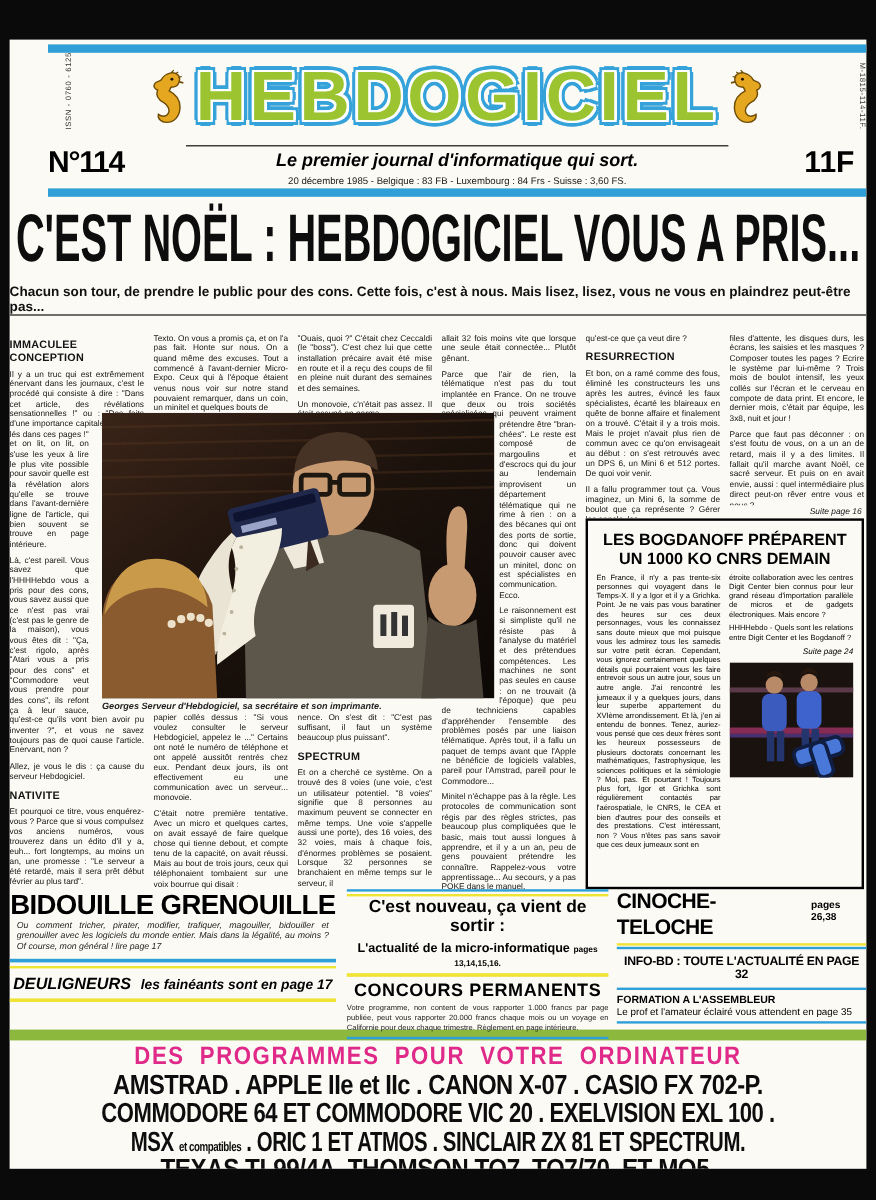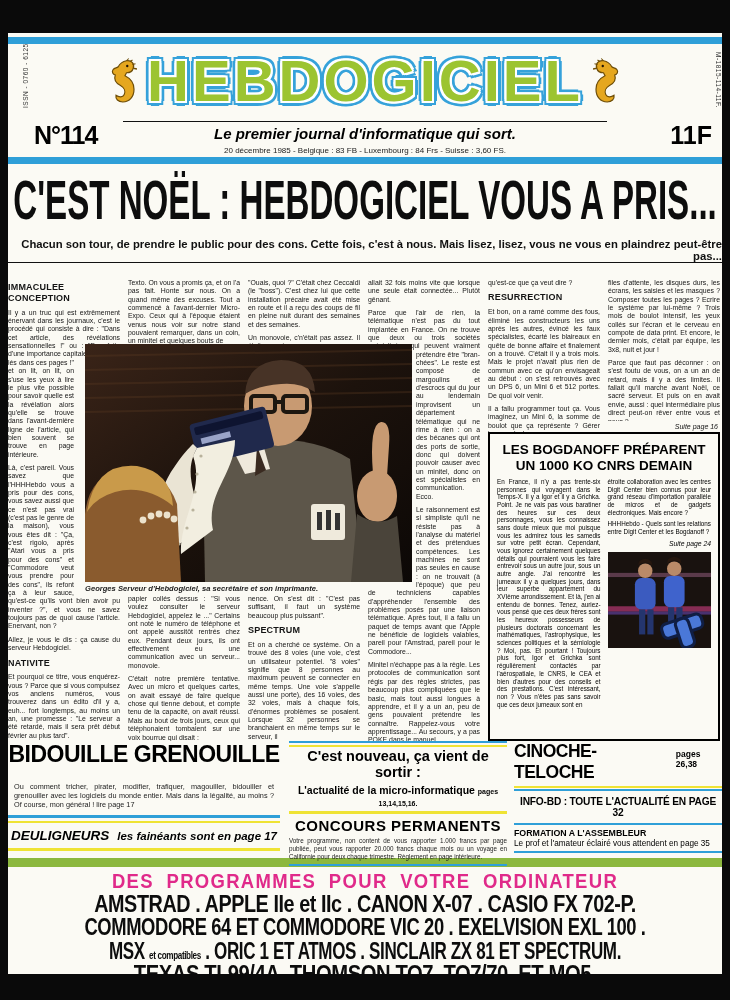--- a/index.html
+++ b/index.html
@@ -1,48 +1,48 @@
 <!DOCTYPE html>
 <html lang="fr"><head>
 <meta charset="utf-8">
 <style>
   * { margin:0; padding:0; box-sizing:border-box; }
   html,body { width:730px; height:1000px; }
   body { background:#0a0a0a; font-family:"Liberation Sans", sans-serif; position:relative; overflow:hidden; }
   .page { position:absolute; left:8px; top:33px; width:714px; height:941px; background:#fbfaf4; overflow:hidden; }
 
   
-  .masthead { position:relative; height:124px; }
+  .masthead { position:relative; height:124px;padding-left:32px; }
   .bluebar { background:#2f9fd8; height:7px; width:100%; }
   .bluebar.top { margin-top:4px; }
   .mast-mid { position:relative; height:77px; }
   .vert { position:absolute; font-size:6.5px; color:#333; letter-spacing:.5px; white-space:nowrap; }
   .vert.left { left:14px; top:64px; transform:rotate(-90deg); transform-origin:left top; }
   .vert.right { right:-56px; top:8px; transform:rotate(90deg); transform-origin:left top; }
   .logo-row { position:absolute; left:30px; right:30px; top:2px; display:flex; align-items:center; justify-content:center; gap:10px; }
   .logo-text { font-weight:900; font-size:58px; letter-spacing:3px; color:#9cc431; line-height:70px;
     text-shadow:
       -2px -2px 0 #fff, 2px -2px 0 #fff, -2px 2px 0 #fff, 2px 2px 0 #fff,
       -2px 0 0 #fff, 2px 0 0 #fff, 0 -2px 0 #fff, 0 2px 0 #fff,
       -4px -4px 0 #36a2da, 4px -4px 0 #36a2da, -4px 4px 0 #36a2da, 4px 4px 0 #36a2da,
       -5px 0 0 #36a2da, 5px 0 0 #36a2da, 0 -5px 0 #36a2da, 0 5px 0 #36a2da; }
   .seahorse { width:30px; height:62px; flex:0 0 30px; }
   .seahorse.flip { transform:scaleX(-1); }
   .mast-bottom { position:relative; height:36px; }
-  .issue-no { position:absolute; left:26px; top:0; font-size:25px; font-weight:900; letter-spacing:-1px; }
+  .issue-no { position:absolute; left:0; top:0; font-size:25px; font-weight:900; letter-spacing:-1px; }
   .price { position:absolute; right:10px; top:0; font-size:25px; font-weight:900; }
   .tagline-wrap { position:absolute; left:115px; right:115px; top:0; text-align:center; border-top:1.5px solid #111; padding-top:3px; }
   .tagline { font-size:15px; font-weight:700; font-style:italic; }
   .dateline { font-size:8px; margin-top:4px; color:#222; }
 
   
   .headline-zone { position:relative; height:118px; }
   .headline { position:absolute; top:6px; left:0; width:157%; transform:scale(0.637,1.08); transform-origin:top left;
     font-size:52px; font-weight:900; letter-spacing:0px; white-space:nowrap; text-align:center; color:#0d0d0d; }
-  .subhead { position:absolute; top:77px; left:0; right:0; text-align:right; font-size:11.3px; font-weight:700; color:#111; }
+  .subhead { position:absolute; top:77px; left:0; right:0; text-align:left; font-size:11.3px; font-weight:700; color:#111; }
   .subrule { position:absolute; top:101px; left:0; right:0; border-top:1.5px solid #111; }
 
   
   .strip { position:relative; height:462px; display:flex; gap:8px; }
   .col { flex:0 0 112px; width:112px; overflow:hidden; font-size:6.9px; line-height:1.21; text-align:justify; color:#141414; }
   .col p { margin-bottom:5px; }
   .col h3 { font-size:9px; font-weight:700; margin:3px 0 5px; letter-spacing:.2px; }
   .zone { flex:0 0 232px; display:flex; flex-direction:column; }
   .zone-cols { display:flex; gap:8px; height:153px; overflow:hidden; }
   .zone-cols .col { flex:0 0 112px; }
@@ -72,21 +72,21 @@
   .footer { position:relative; height:117px; }
   .fbox { position:absolute; top:0; }
   .fb-left { left:0; width:272px; }
   .fb-mid { left:281px; width:218px; }
   .fb-right { left:506px; width:208px; }
   .rule { height:3px; margin:3px 0; }
   .rule.blue { background:#2f9fd8; }
   .rule.yellow { background:#efe334; }
   .rule.thin { height:2px; }
   .bid-title { font-size:23px; font-weight:900; letter-spacing:-0.5px; text-align:center; line-height:1; margin-top:2px; }
-  .bid-text { font-size:7.3px; line-height:1.25; margin-top:16px; text-align:justify; color:#222; padding:0 6px; }
+  .bid-text { font-size:7.3px; font-style:italic; line-height:1.25; margin-top:0; text-align:justify; color:#222; padding:0 6px; }
   .deu-row { display:flex; align-items:baseline; gap:8px; justify-content:center; padding:2px 0; }
   .deu-title { font-size:13.5px; font-weight:900; font-style:italic; }
   .deu-text { font-size:11.5px; font-weight:700; font-style:italic; }
   .nouv-title { font-size:14.5px; font-weight:900; text-align:center; line-height:1.1; margin-top:2px; }
   .nouv-sub { font-size:10.5px; font-weight:900; text-align:center; margin-top:3px; }
   .nouv-pages { font-size:7px; font-weight:700; }
   .conc-title { font-size:15px; font-weight:900; text-align:center; letter-spacing:.5px; margin-top:3px; }
   .conc-text { font-size:6.3px; line-height:1.3; margin-top:3px; text-align:justify; color:#222; }
   .cin-row { display:flex; align-items:baseline; gap:6px; justify-content:center; }
   .cin-title { font-size:17.5px; font-weight:900; letter-spacing:-0.5px; }

